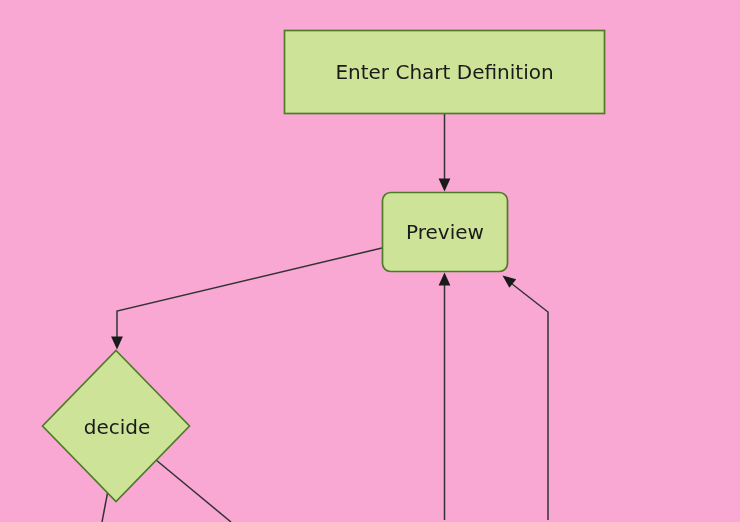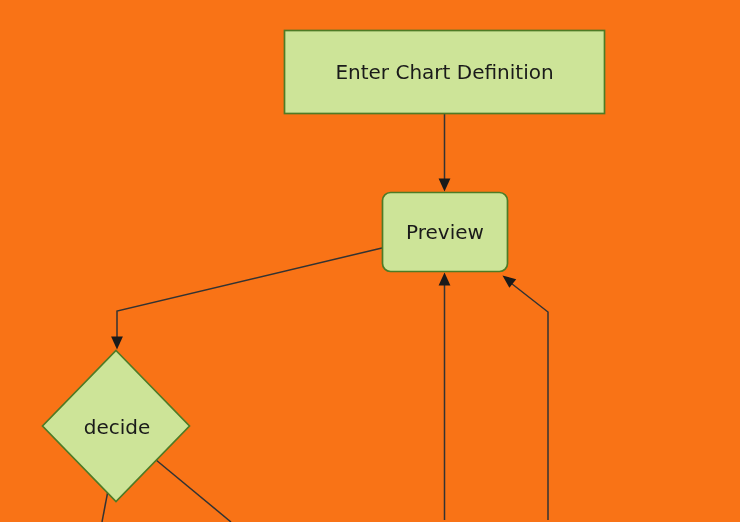--- a/index.html
+++ b/index.html
@@ -4,21 +4,21 @@
 <style>
   html, body {
     margin: 0;
     padding: 0;
     background: #ffffff;
   }
   .canvas {
     position: relative;
     width: 740px;
     height: 522px;
-    background: #f97316;
+    background: #f9a8d4;
     overflow: hidden;
     font-family: "DejaVu Sans", sans-serif;
   }
   svg { display: block; }
   .edge {
     stroke: #333333;
     stroke-width: 1.5;
     fill: none;
   }
   .arrowhead {

